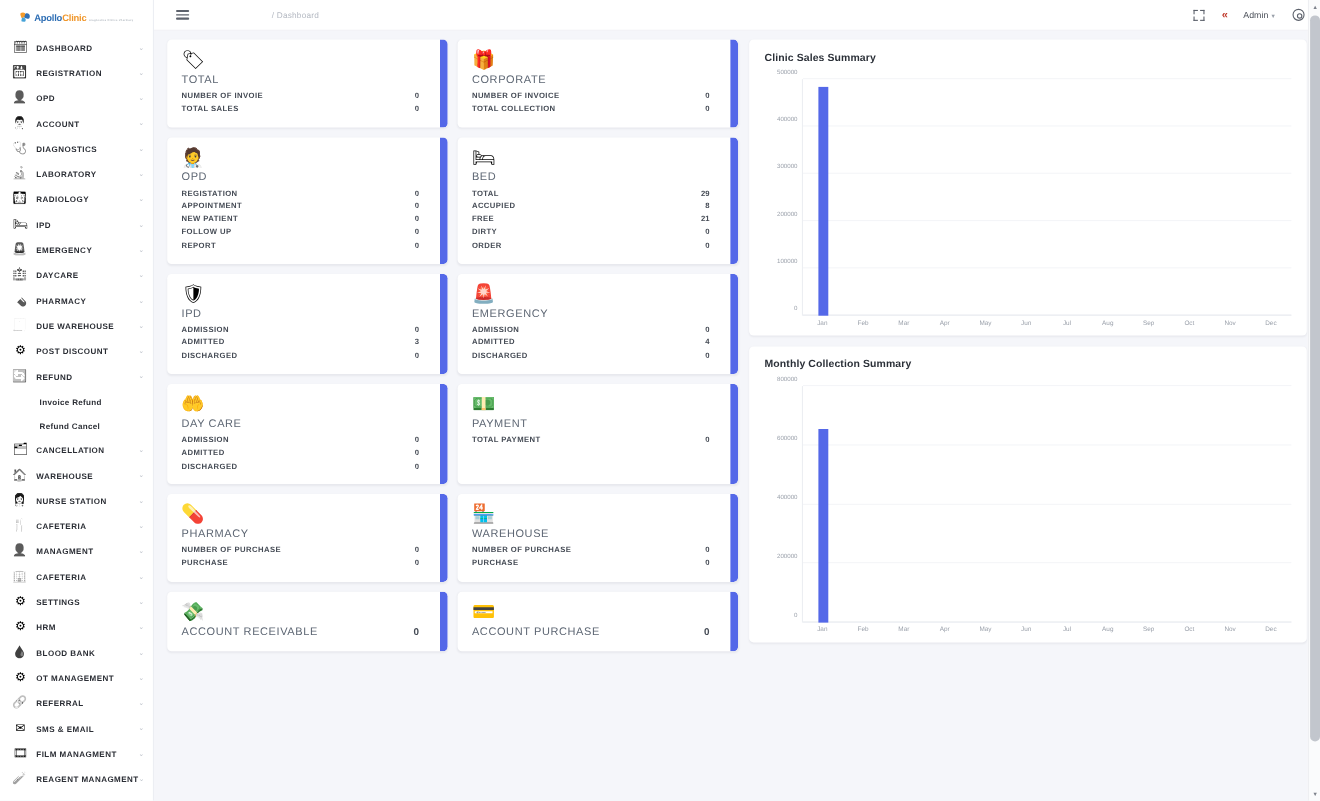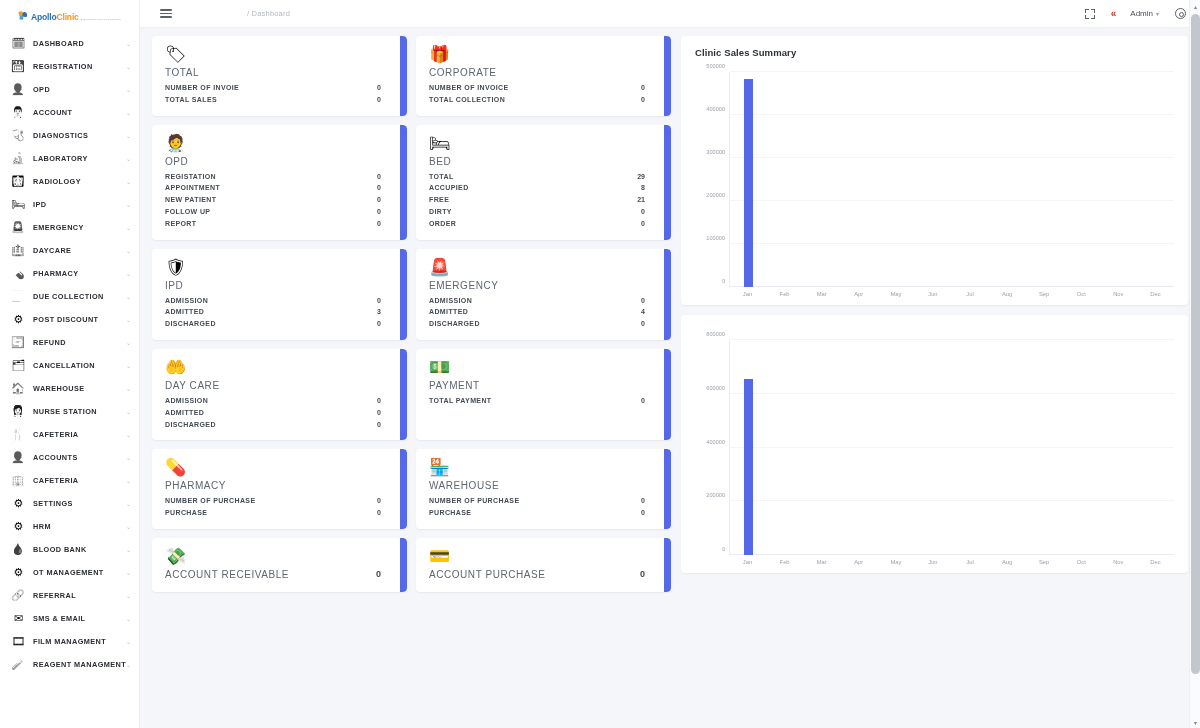--- a/index.html
+++ b/index.html
@@ -280,34 +280,38 @@
             <span class="nav-label">DAYCARE</span>
             <span class="nav-caret">⌄</span>
           </div>
           <div class="nav-item">
             <span class="nav-ico">💊</span>
             <span class="nav-label">PHARMACY</span>
             <span class="nav-caret">⌄</span>
           </div>
           <div class="nav-item">
             <span class="nav-ico">🧾</span>
-            <span class="nav-label">DUE COLLECTION</span>
+            <span class="nav-label">DUE WAREHOUSE</span>
             <span class="nav-caret">⌄</span>
           </div>
           <div class="nav-item">
             <span class="nav-ico">⚙</span>
             <span class="nav-label">POST DISCOUNT</span>
             <span class="nav-caret">⌄</span>
           </div>
           <div class="nav-item">
             <span class="nav-ico">🔄</span>
             <span class="nav-label">REFUND</span>
             <span class="nav-caret">⌄</span>
           </div>
         </div>
+      <div id="nav-sub">
+          <div class="sub-item">Invoice Refund</div>
+          <div class="sub-item">Refund Cancel</div>
+        </div>
       <div id="nav-bottom">
           <div class="nav-item">
             <span class="nav-ico">🗂</span>
             <span class="nav-label">CANCELLATION</span>
             <span class="nav-caret">⌄</span>
           </div>
           <div class="nav-item">
             <span class="nav-ico">🏠</span>
             <span class="nav-label">WAREHOUSE</span>
             <span class="nav-caret">⌄</span>
@@ -317,21 +321,21 @@
             <span class="nav-label">NURSE STATION</span>
             <span class="nav-caret">⌄</span>
           </div>
           <div class="nav-item">
             <span class="nav-ico">🍴</span>
             <span class="nav-label">CAFETERIA</span>
             <span class="nav-caret">⌄</span>
           </div>
           <div class="nav-item">
             <span class="nav-ico">👤</span>
-            <span class="nav-label">ACCOUNTS</span>
+            <span class="nav-label">MANAGMENT</span>
             <span class="nav-caret">⌄</span>
           </div>
           <div class="nav-item">
             <span class="nav-ico">🏢</span>
             <span class="nav-label">CAFETERIA</span>
             <span class="nav-caret">⌄</span>
           </div>
           <div class="nav-item">
             <span class="nav-ico">⚙</span>
             <span class="nav-label">SETTINGS</span>
@@ -658,20 +662,21 @@
                   <div class="x-tick">Jul</div>
                   <div class="x-tick">Aug</div>
                   <div class="x-tick">Sep</div>
                   <div class="x-tick">Oct</div>
                   <div class="x-tick">Nov</div>
                   <div class="x-tick">Dec</div>
                 </div>
               </div>
             </div>
           <div class="chart-card">
+              <div class="chart-title">Monthly Collection Summary</div>
               <div class="plot">
                 <div class="plot-inner" style="height:215px">
                   <div class="y-axis">
                     <div class="y-tick" style="bottom:0px">0</div>
                     <div class="y-tick" style="bottom:53.75px">200000</div>
                     <div class="y-tick" style="bottom:107.5px">400000</div>
                     <div class="y-tick" style="bottom:161.25px">600000</div>
                     <div class="y-tick" style="bottom:215px">800000</div>
                   </div>
                   <div class="plot-area">

